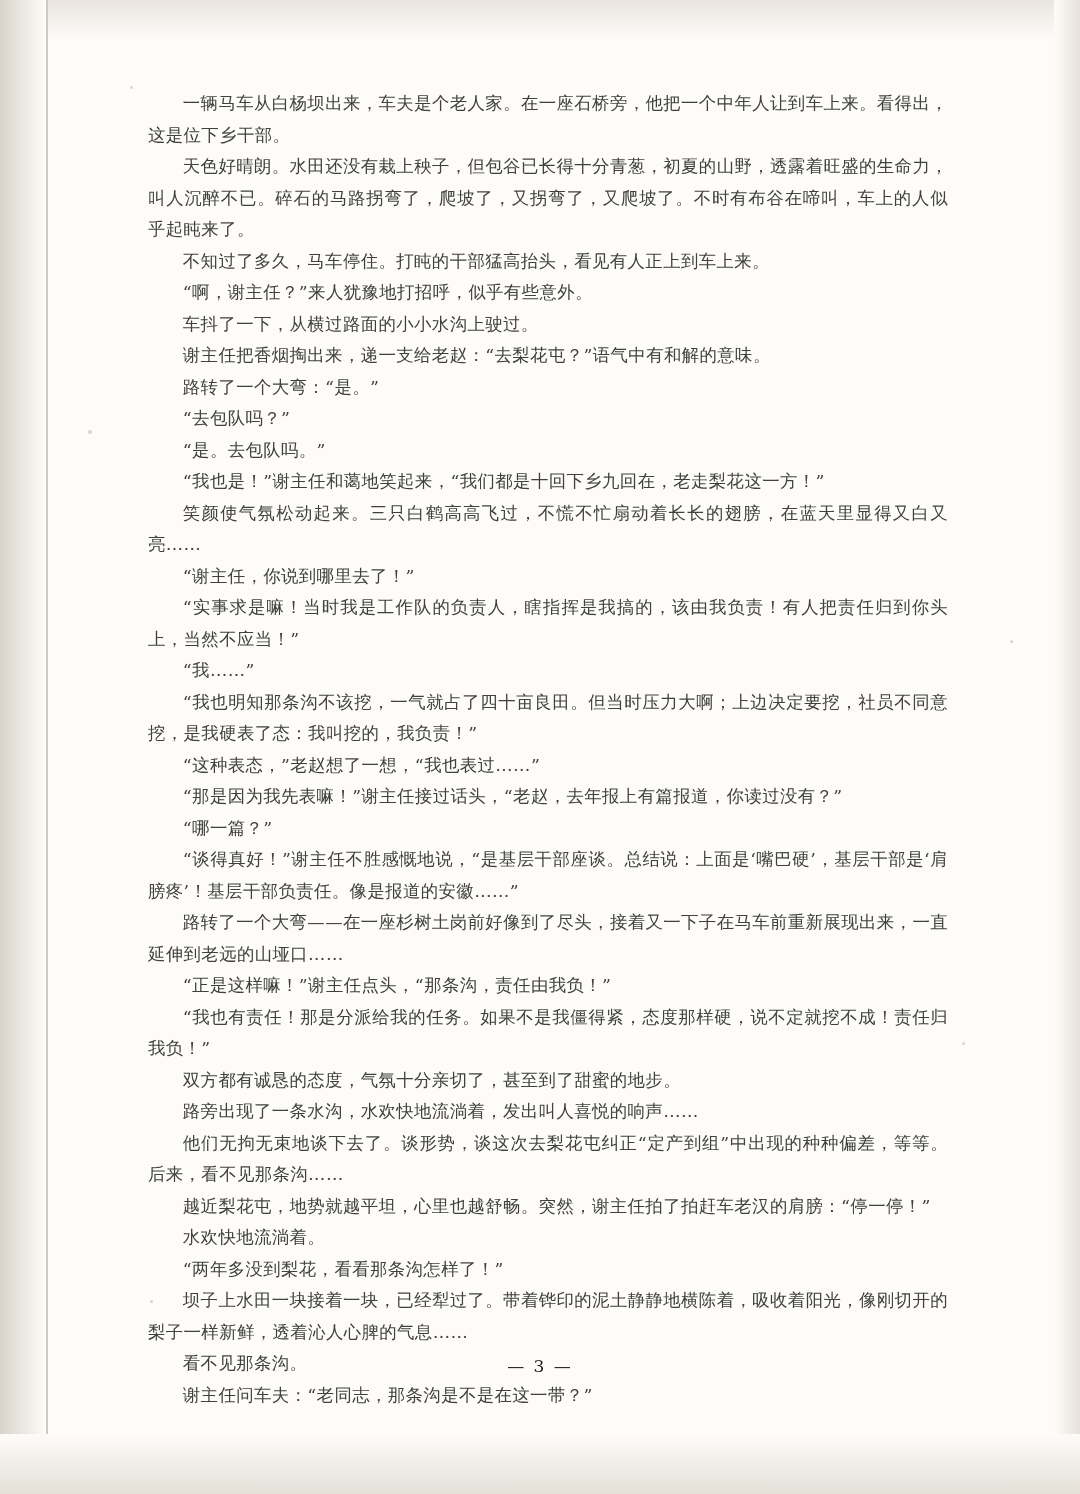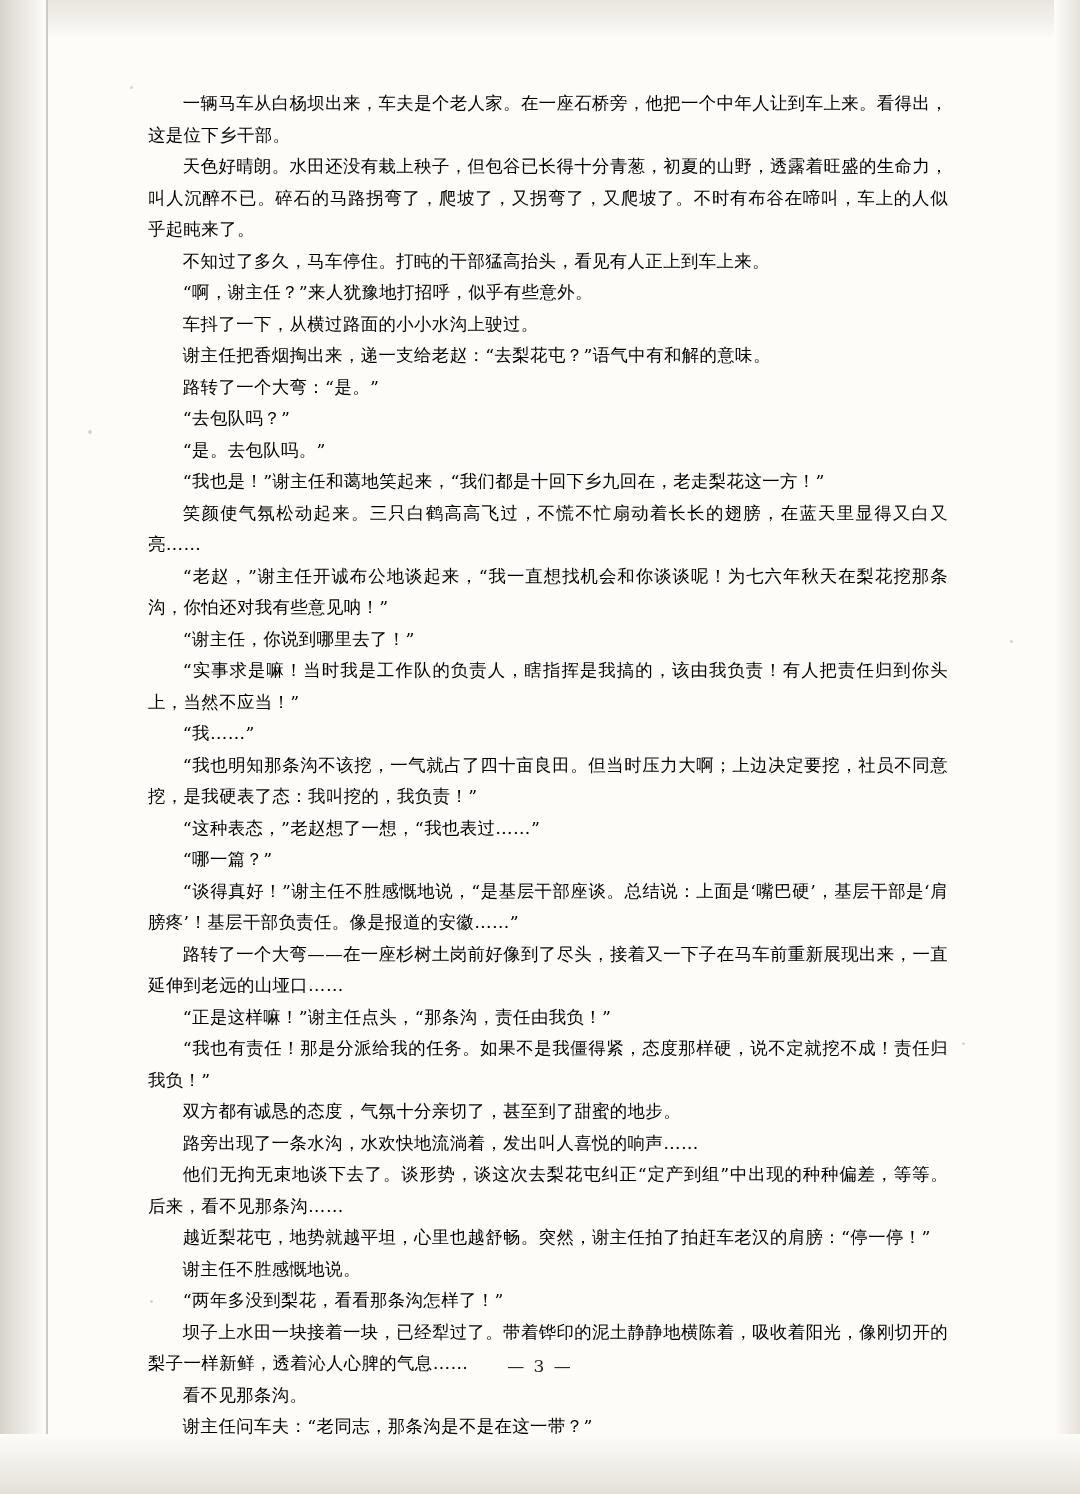--- a/index.html
+++ b/index.html
@@ -56,21 +56,21 @@
   .textblock {
     position: absolute;
     top: 88px;
     left: 148px;
     width: 800px;
   }
   .para {
     margin: 0;
     font-size: 17.4px;
     line-height: 31.5px;
-    color: #000000;
+    color: #404040;
     text-align: justify;
     text-justify: inter-ideograph;
     text-indent: 2em;
     letter-spacing: 0.4px;
     font-family: "DejaVu Serif", "Liberation Serif", serif;
   }
   .pagenum {
     position: absolute;
     left: 0;
     right: 0;
@@ -109,36 +109,36 @@
     <p class="para">天色好晴朗。水田还没有栽上秧子，但包谷已长得十分青葱，初夏的山野，透露着旺盛的生命力，叫人沉醉不已。碎石的马路拐弯了，爬坡了，又拐弯了，又爬坡了。不时有布谷在啼叫，车上的人似乎起盹来了。</p>
     <p class="para">不知过了多久，马车停住。打盹的干部猛高抬头，看见有人正上到车上来。</p>
     <p class="para">“啊，谢主任？”来人犹豫地打招呼，似乎有些意外。</p>
     <p class="para">车抖了一下，从横过路面的小小水沟上驶过。</p>
     <p class="para">谢主任把香烟掏出来，递一支给老赵：“去梨花屯？”语气中有和解的意味。</p>
     <p class="para">路转了一个大弯：“是。”</p>
     <p class="para">“去包队吗？”</p>
     <p class="para">“是。去包队吗。”</p>
     <p class="para">“我也是！”谢主任和蔼地笑起来，“我们都是十回下乡九回在，老走梨花这一方！”</p>
     <p class="para">笑颜使气氛松动起来。三只白鹤高高飞过，不慌不忙扇动着长长的翅膀，在蓝天里显得又白又亮……</p>
-    <p class="para">“老赵，”谢主任开诚布公地谈起来，“我一直想找机会和你谈谈呢！为七六年秋天在梨花挖那条沟，你怕还对我有些意见呐！”</p>
     <p class="para">“谢主任，你说到哪里去了！”</p>
     <p class="para">“实事求是嘛！当时我是工作队的负责人，瞎指挥是我搞的，该由我负责！有人把责任归到你头上，当然不应当！”</p>
     <p class="para">“我……”</p>
     <p class="para">“我也明知那条沟不该挖，一气就占了四十亩良田。但当时压力大啊；上边决定要挖，社员不同意挖，是我硬表了态：我叫挖的，我负责！”</p>
     <p class="para">“这种表态，”老赵想了一想，“我也表过……”</p>
+    <p class="para">“那是因为我先表嘛！”谢主任接过话头，“老赵，去年报上有篇报道，你读过没有？”</p>
     <p class="para">“哪一篇？”</p>
     <p class="para">“谈得真好！”谢主任不胜感慨地说，“是基层干部座谈。总结说：上面是‘嘴巴硬’，基层干部是‘肩膀疼’！基层干部负责任。像是报道的安徽……”</p>
     <p class="para">路转了一个大弯——在一座杉树土岗前好像到了尽头，接着又一下子在马车前重新展现出来，一直延伸到老远的山垭口……</p>
     <p class="para">“正是这样嘛！”谢主任点头，“那条沟，责任由我负！”</p>
     <p class="para">“我也有责任！那是分派给我的任务。如果不是我僵得紧，态度那样硬，说不定就挖不成！责任归我负！”</p>
     <p class="para">双方都有诚恳的态度，气氛十分亲切了，甚至到了甜蜜的地步。</p>
     <p class="para">路旁出现了一条水沟，水欢快地流淌着，发出叫人喜悦的响声……</p>
     <p class="para">他们无拘无束地谈下去了。谈形势，谈这次去梨花屯纠正“定产到组”中出现的种种偏差，等等。后来，看不见那条沟……</p>
     <p class="para">越近梨花屯，地势就越平坦，心里也越舒畅。突然，谢主任拍了拍赶车老汉的肩膀：“停一停！”</p>
-    <p class="para">谢主任不胜感慨地说。</p>
+    <p class="para">水欢快地流淌着。</p>
     <p class="para">“两年多没到梨花，看看那条沟怎样了！”</p>
     <p class="para">坝子上水田一块接着一块，已经犁过了。带着铧印的泥土静静地横陈着，吸收着阳光，像刚切开的梨子一样新鲜，透着沁人心脾的气息……</p>
     <p class="para">看不见那条沟。</p>
     <p class="para">谢主任问车夫：“老同志，那条沟是不是在这一带？”</p>
 
   </div>
 
   <div class="pagenum">— 3 —</div>
 </div>
 

